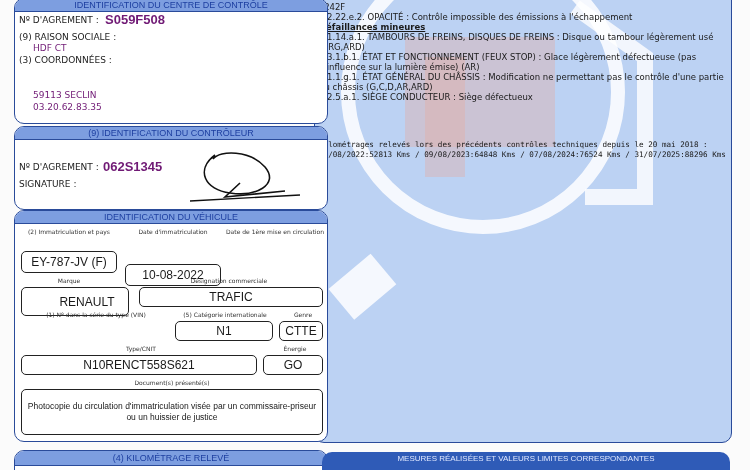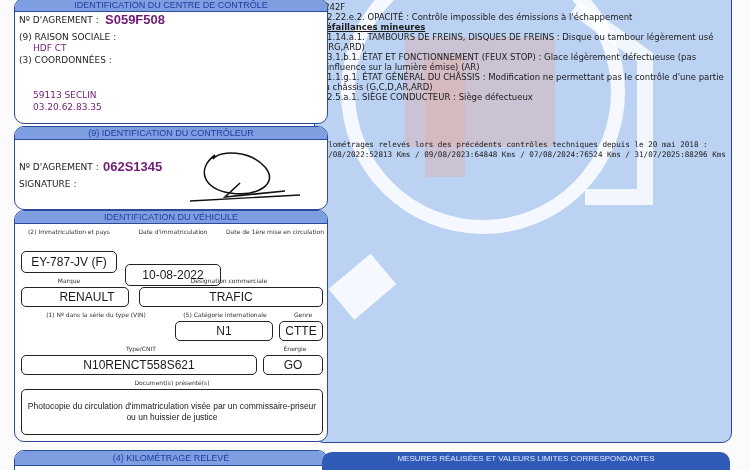--- a/index.html
+++ b/index.html
@@ -95,21 +95,21 @@
   <div class="panel-head">IDENTIFICATION DU VÉHICULE</div>
 
   <div class="flabel" style="left:4px;top:17px;width:100px;">(2) Immatriculation et pays</div>
   <div class="flabel" style="left:108px;top:17px;width:100px;">Date d'immatriculation</div>
   <div class="flabel" style="left:210px;top:17px;width:100px;">Date de 1ère mise en circulation</div>
   <div class="fbox" style="left:6px;top:40px;width:96px;height:22px;">EY-787-JV (F)</div>
   <div class="fbox" style="left:110px;top:40px;width:96px;height:22px;margin-top:13px;">10-08-2022</div>
 
   <div class="flabel" style="left:6px;top:66px;width:96px;">Marque</div>
   <div class="flabel" style="left:124px;top:66px;width:180px;">Désignation commerciale</div>
-  <div class="fbox" style="left:6px;top:76px;width:108px;height:20px;padding-left:24px;">RENAULT</div>
+  <div class="fbox" style="left:6px;top:76px;width:108px;height:29px;padding-left:24px;">RENAULT</div>
   <div class="fbox" style="left:124px;top:76px;width:184px;height:20px;">TRAFIC</div>
 
   <div class="flabel" style="left:6px;top:100px;width:150px;">(1) Nº dans la série du type (VIN)</div>
   <div class="flabel" style="left:160px;top:100px;width:100px;">(5) Catégorie internationale</div>
   <div class="flabel" style="left:266px;top:100px;width:44px;">Genre</div>
   <div class="fbox" style="left:160px;top:110px;width:98px;height:20px;">N1</div>
   <div class="fbox" style="left:264px;top:110px;width:44px;height:20px;">CTTE</div>
 
   <div class="flabel" style="left:6px;top:134px;width:240px;">Type/CNIT</div>
   <div class="flabel" style="left:250px;top:134px;width:60px;">Énergie</div>

